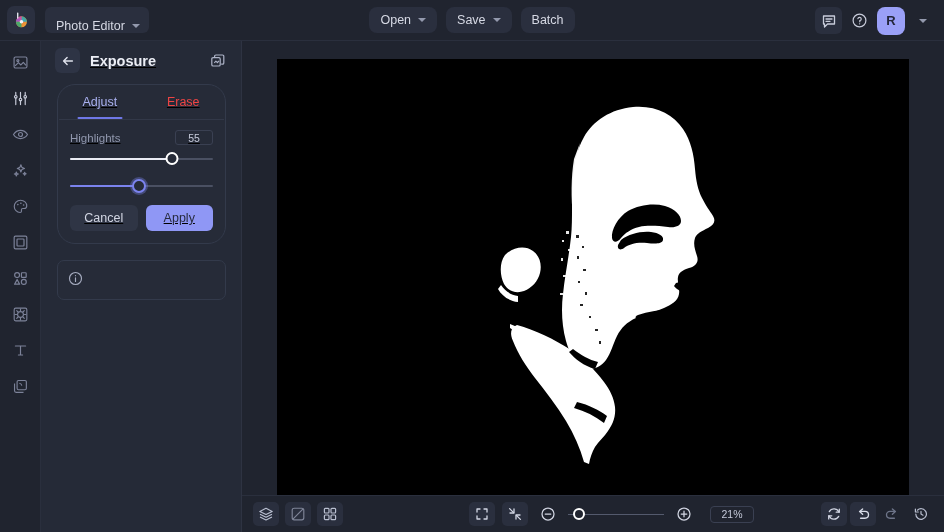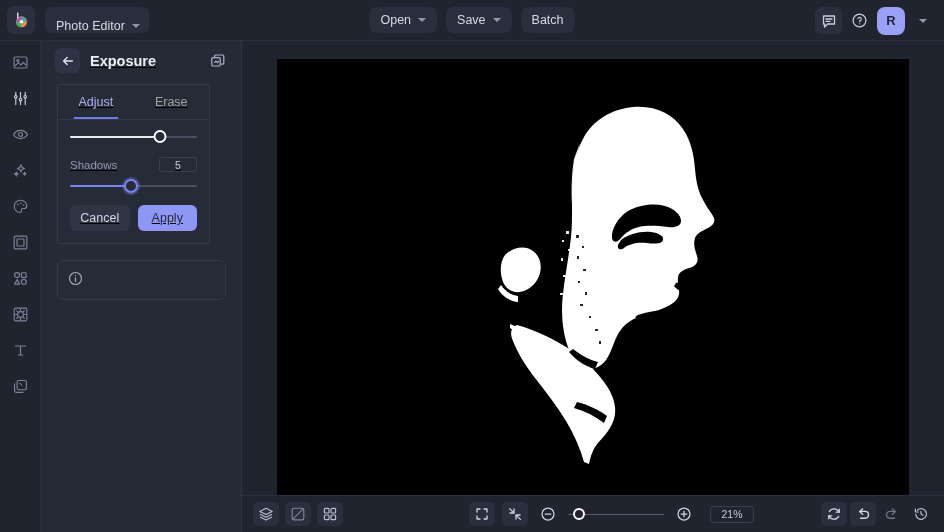--- a/index.html
+++ b/index.html
@@ -81,27 +81,27 @@
     height: 39px; display: flex; align-items: center; padding: 0 12px 0 14px; gap: 10px;
   }
   .back-btn {
     width: 25px; height: 25px; border-radius: 6px; background: #2e3445;
     display: flex; align-items: center; justify-content: center; flex: 0 0 auto;
   }
   .panel-title { color: #eceef5; font-size: 14.5px; font-weight: bold; flex: 1; }
   .dup-btn { width: 22px; height: 22px; display: flex; align-items: center; justify-content: center; }
 
   .card {
-    margin: 4px 31px 0 16px; border: 1px solid #333a4b; border-radius: 1px;
+    margin: 4px 15px 0 16px; border: 1px solid #333a4b; border-radius: 18px;
     background: #262b38;
   }
   .tabs { display: flex; height: 34px; position: relative; }
   .tab {
     flex: 1; display: flex; align-items: center; justify-content: center;
-    font-size: 12.5px; color: #a3a3a3; position: relative;
+    font-size: 12.5px; color: #ef4444; position: relative;
   }
   .tab.active { color: #a9b0ef; }
   .tab.active::after {
     content: ""; position: absolute; bottom: 0; left: 50%; transform: translateX(-50%);
     width: 45px; height: 2px; background: #6f78e8; border-radius: 2px;
   }
   .tabs-sep { height: 1px; background: #323848; margin: 0 1px; }
 
   .sliders { padding: 10px 12px 12px 12px; }
   .slider-row { margin-bottom: 13px; }
@@ -361,32 +361,32 @@
           <span>Erase</span>
         </div>
       </div>
       <div class="tabs-sep"></div>
 
       <div class="sliders">
 
 
 
         <div class="slider-row">
+          <div class="slider-top">
+            <span class="slider-label">Highlights</span>
+            <span class="slider-val">55</span>
+          </div>
           <div class="track-wrap">
             <div class="track"></div>
             <div class="track-fill" style="width:71%"></div>
             <div class="knob" style="left:71%"></div>
           </div>
         </div>
 
         <div class="slider-row">
-          <div class="slider-top">
-            <span class="slider-label">Shadows</span>
-            <span class="slider-val">5</span>
-          </div>
           <div class="track-wrap">
             <div class="track"></div>
             <div class="track-fill accent" style="width:48%"></div>
             <div class="knob accent" style="left:48%"></div>
           </div>
         </div>
 
       </div>
 
       <div class="actions">

